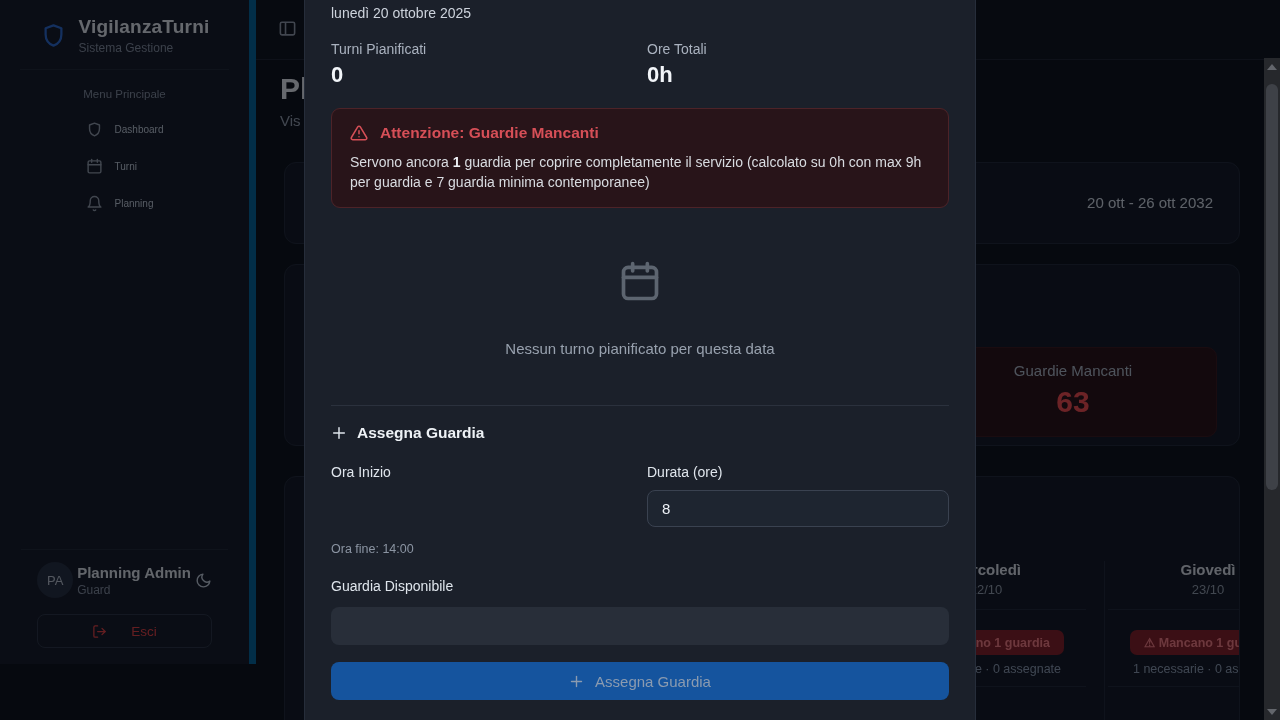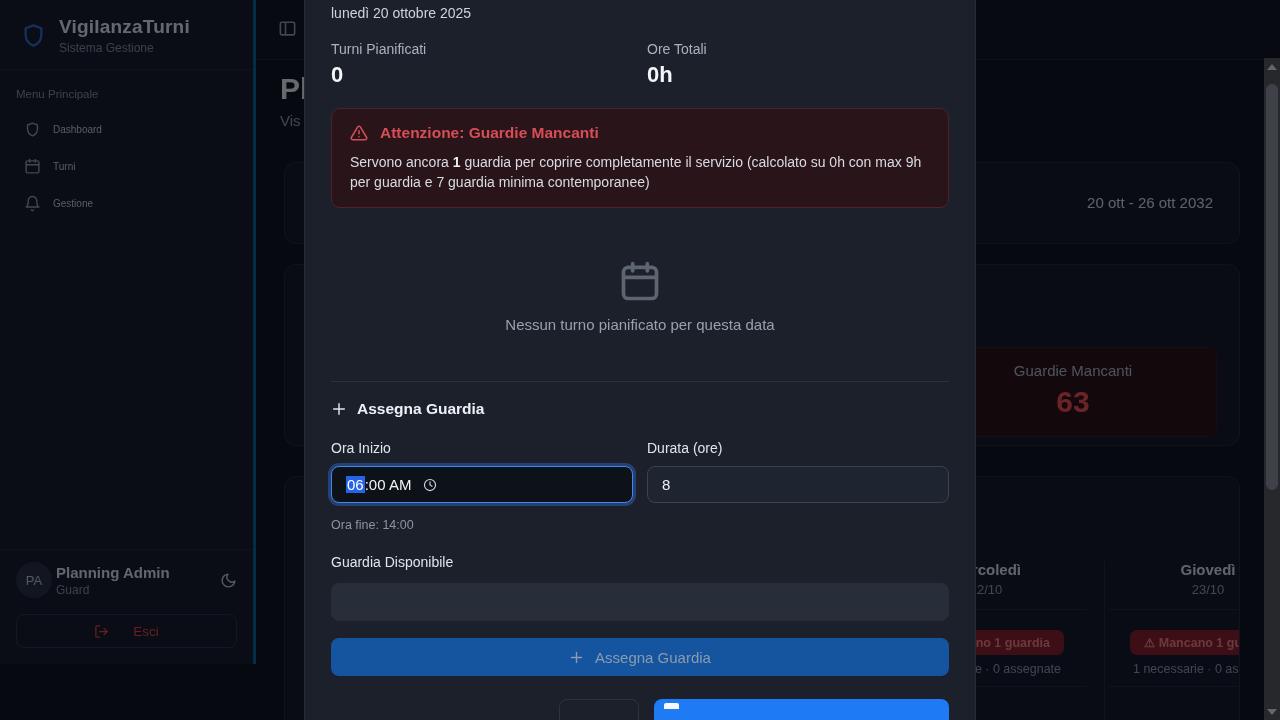--- a/index.html
+++ b/index.html
@@ -1,21 +1,21 @@
 <!DOCTYPE html>
 <html><head>
 <meta charset="utf-8">
 <style>
   * { margin:0; padding:0; box-sizing:border-box; }
   html,body { width:1280px; height:720px; overflow:hidden; background:#0e1219; }
   body { font-family:"Liberation Sans", sans-serif; color:#e2e8f0; }
   #app { position:relative; width:1280px; height:720px; overflow:hidden; }
 
   
-  .sidebar { position:absolute; left:0; top:0; width:256px; height:664px; background:#161b26; border-right:3px solid #0369a1; z-index:0; display:flex; flex-direction:column; }
+  .sidebar { position:absolute; left:0; top:0; width:256px; height:664px; background:#161b26; border-right:7px solid #0369a1; z-index:0; display:flex; flex-direction:column;align-items:center; }
   .sb-header { display:flex; align-items:center; gap:12px; padding:16px 20px 14px 20px; border-bottom:1px solid #222936; }
   .sb-logo { color:#2f6fd6; flex:0 0 auto; }
   .sb-title { font-size:19px; font-weight:bold; color:#eef2f7; letter-spacing:.2px; }
   .sb-sub { font-size:12px; color:#8b95a5; margin-top:3px; }
   .sb-menu-label { font-size:11.5px; color:#8b95a5; padding:18px 16px 10px 16px; }
   .sb-item { display:flex; align-items:center; gap:12px; padding:9px 16px; margin:2px 8px; border-radius:8px; font-size:10px; color:#cbd5e1; cursor:pointer; }
   .sb-item .ic { color:#9aa3b1; display:flex; }
   .sb-footer { margin-top:auto; border-top:1px solid #222936; padding:12px 16px 16px 16px; }
   .sb-user { display:flex; align-items:center; gap:4px; }
   .avatar { width:36px; height:36px; border-radius:50%; background:#273040; color:#c3cbd6; font-size:13px; display:flex; align-items:center; justify-content:center; }
@@ -55,21 +55,21 @@
   .m-date { font-size:14px; color:#cdd3dc; }
   .m-stats { display:grid; grid-template-columns:1fr 1fr; gap:14px; margin-top:20px; }
   .m-stat-label { font-size:14px; color:#aab2bf; }
   .m-stat-value { font-size:22px; font-weight:bold; color:#f2f5f9; margin-top:5px; }
   .warn-box { margin-top:20px; background:#281419; border:1px solid #4d2328; border-radius:9px; padding:15px 18px; }
   .warn-head { display:flex; align-items:center; gap:12px; color:#d64f57; font-size:15.5px; font-weight:bold; }
   .warn-body { margin-top:10px; font-size:14px; line-height:20px; color:#d9dce1; max-width:592px; }
   .warn-body b { color:#eceff3; }
   .empty-wrap { margin-top:52px; text-align:center; }
   .empty-ic { color:#5d6570; }
-  .empty-text { margin-top:8px; font-size:15px; color:#98a1ae; }
+  .empty-text { margin-top:32px; font-size:15px; color:#98a1ae; }
   .m-divider { height:1px; background:#2b313d; margin-top:48px; }
   .form-head { display:flex; align-items:center; gap:10px; margin-top:18px; font-size:15.5px; font-weight:bold; color:#eef2f6; }
   .form-head .ic { color:#dfe5ec; display:flex; }
   .form-grid { display:grid; grid-template-columns:1fr 1fr; column-gap:14px; margin-top:22px; }
   .f-label { font-size:14px; color:#dfe5ec; }
   .time-input { margin-top:10px; height:37px; background:#0d1118; border:1px solid #3f87f6; box-shadow:0 0 0 3px rgba(59,130,246,0.35); border-radius:8px; display:flex; align-items:center; padding:0 14px; font-size:15px; color:#f1f5f9; cursor:text; }
   .time-sel { background:#2563eb; color:#ffffff; padding:0 1px; }
   .time-clock { margin-left:12px; color:#cfd4da; display:flex; }
   .num-input { margin-top:10px; width:100%; height:37px; background:#1e2530; border:1px solid #3a4250; border-radius:8px; color:#eef2f7; font-size:15px; padding:0 14px; font-family:"Liberation Sans", sans-serif; }
   .helper { margin-top:15px; font-size:12.5px; color:#8b94a2; }
@@ -130,21 +130,21 @@
         </span>
         <span>Turni</span>
       </div>
       <div class="sb-item">
         <span class="ic">
           <svg width="17" height="17" viewBox="0 0 24 24" fill="none" stroke="currentColor" stroke-width="2" stroke-linecap="round" stroke-linejoin="round">
               <path d="M6 8a6 6 0 0 1 12 0c0 7 3 9 3 9H3s3-2 3-9"></path>
               <path d="M10.3 21a1.94 1.94 0 0 0 3.4 0"></path>
             </svg>
         </span>
-        <span>Gestione</span>
+        <span>Planning</span>
       </div>
     </nav>
     <div class="sb-footer">
       <div class="sb-user">
         <div class="avatar">PA</div>
         <div>
           <div class="sb-user-name">Planning Admin</div>
           <div class="sb-user-role">Guard</div>
         </div>
         <span class="theme-toggle">
@@ -261,30 +261,20 @@
             <line x1="12" y1="4" x2="12" y2="20"></line>
             <line x1="4" y1="12" x2="20" y2="12"></line>
           </svg>
       </span>
       <span>Assegna Guardia</span>
     </div>
 
     <div class="form-grid">
       <div>
         <div class="f-label">Ora Inizio</div>
-        <div class="time-input">
-          <span class="time-sel">06</span>
-            <span>:00 AM</span>
-          <span class="time-clock">
-            <svg width="14" height="14" viewBox="0 0 24 24" fill="none" stroke="currentColor" stroke-width="2" stroke-linecap="round">
-                <circle cx="12" cy="12" r="9.5"></circle>
-                <polyline points="12 6.5 12 12 15.5 14"></polyline>
-              </svg>
-          </span>
-        </div>
       </div>
       <div>
         <div class="f-label">Durata (ore)</div>
         <input class="num-input" value="8" style="">
       </div>
     </div>
 
     <div class="helper">Ora fine: 14:00</div>
 
     <div class="guard-label">Guardia Disponibile</div>

